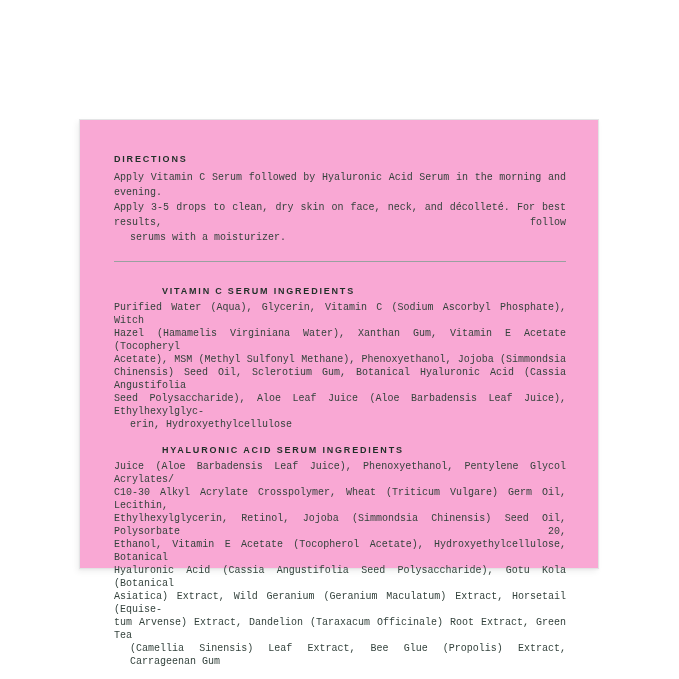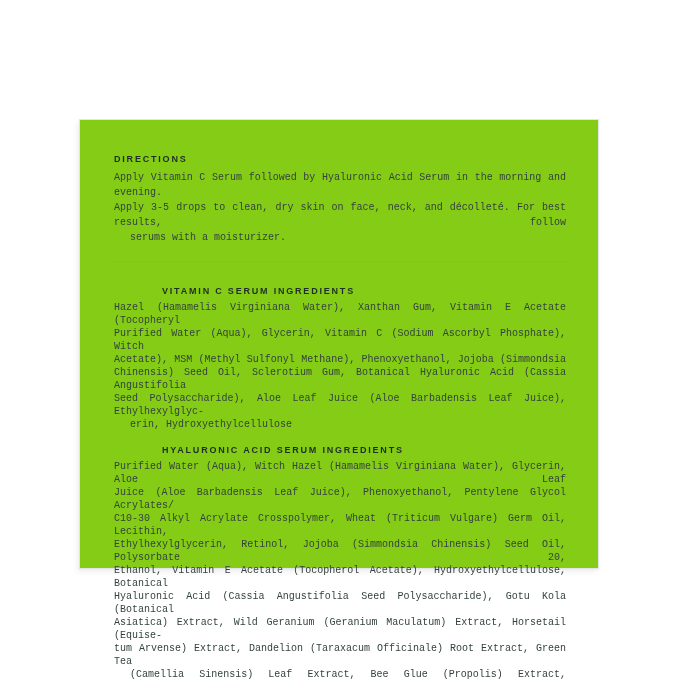--- a/index.html
+++ b/index.html
@@ -17,21 +17,21 @@
     background: #ffffff;
     overflow: hidden;
   }
   .card {
     position: absolute;
     left: 79px;
     top: 119px;
     width: 520px;
     height: 450px;
     box-sizing: border-box;
-    background: #84cc16;
+    background: #f9a8d4;
     border: 1px solid var(--card-border, #e3e4e5);
     box-shadow: -2px 3px 6px rgba(0,0,0,0.06), 0 1px 2px rgba(0,0,0,0.04);
     padding: 33px 32px 0 34px;
   }
   .hd {
     margin: 0 0 5px 0;
     font-size: 9px;
     line-height: 12px;
     font-weight: 700;
     letter-spacing: 1.8px;
@@ -73,33 +73,32 @@
           <div class="jline">Apply 3-5 drops to clean, dry skin on face, neck, and décolleté. For best results, follow</div>
           <div class="jline">serums with a moisturizer.</div>
         </div>
     </section>
 
     <hr class="divider">
 
     <section class="section-vc">
       <h2 class="hd">VITAMIN C SERUM INGREDIENTS</h2>
       <div class="para ing">
+          <div class="jline">Purified Water (Aqua), Glycerin, Vitamin C (Sodium Ascorbyl Phosphate), Witch</div>
           <div class="jline">Hazel (Hamamelis Virginiana Water), Xanthan Gum, Vitamin E Acetate (Tocopheryl</div>
-          <div class="jline">Purified Water (Aqua), Glycerin, Vitamin C (Sodium Ascorbyl Phosphate), Witch</div>
           <div class="jline">Acetate), MSM (Methyl Sulfonyl Methane), Phenoxyethanol, Jojoba (Simmondsia</div>
           <div class="jline">Chinensis) Seed Oil, Sclerotium Gum, Botanical Hyaluronic Acid (Cassia Angustifolia</div>
           <div class="jline">Seed Polysaccharide), Aloe Leaf Juice (Aloe Barbadensis Leaf Juice), Ethylhexylglyc-</div>
           <div class="jline">erin, Hydroxyethylcellulose</div>
         </div>
     </section>
 
     <section class="section-ha">
       <h2 class="hd">HYALURONIC ACID SERUM INGREDIENTS</h2>
       <div class="para ing">
-          <div class="jline">Purified Water (Aqua), Witch Hazel (Hamamelis Virginiana Water), Glycerin, Aloe Leaf</div>
           <div class="jline">Juice (Aloe Barbadensis Leaf Juice), Phenoxyethanol, Pentylene Glycol Acrylates/</div>
           <div class="jline">C10-30 Alkyl Acrylate Crosspolymer, Wheat (Triticum Vulgare) Germ Oil, Lecithin,</div>
           <div class="jline">Ethylhexylglycerin, Retinol, Jojoba (Simmondsia Chinensis) Seed Oil, Polysorbate 20,</div>
           <div class="jline">Ethanol, Vitamin E Acetate (Tocopherol Acetate), Hydroxyethylcellulose, Botanical</div>
           <div class="jline">Hyaluronic Acid (Cassia Angustifolia Seed Polysaccharide), Gotu Kola (Botanical</div>
           <div class="jline">Asiatica) Extract, Wild Geranium (Geranium Maculatum) Extract, Horsetail (Equise-</div>
           <div class="jline">tum Arvense) Extract, Dandelion (Taraxacum Officinale) Root Extract, Green Tea</div>
           <div class="jline">(Camellia Sinensis) Leaf Extract, Bee Glue (Propolis) Extract, Carrageenan Gum</div>
         </div>
     </section>

